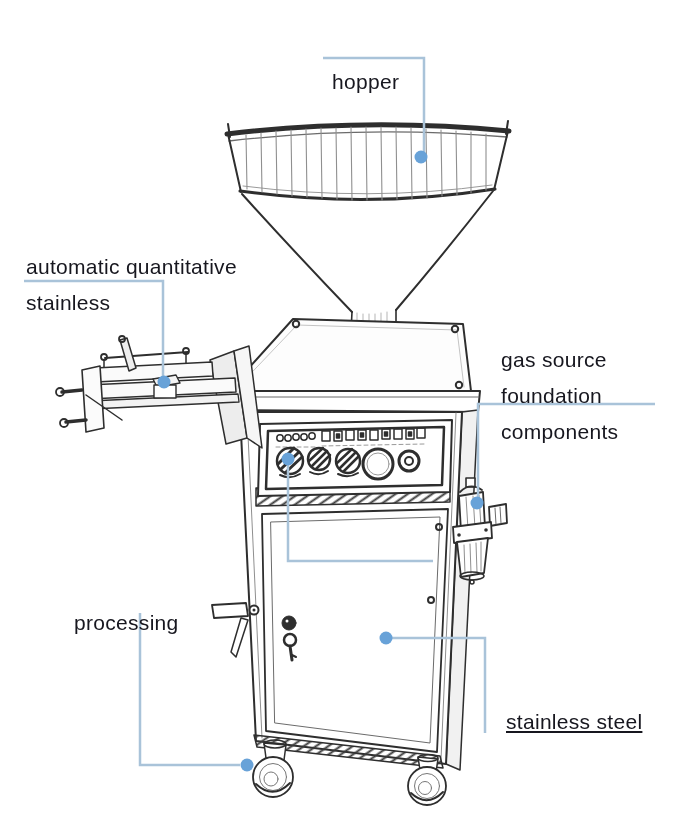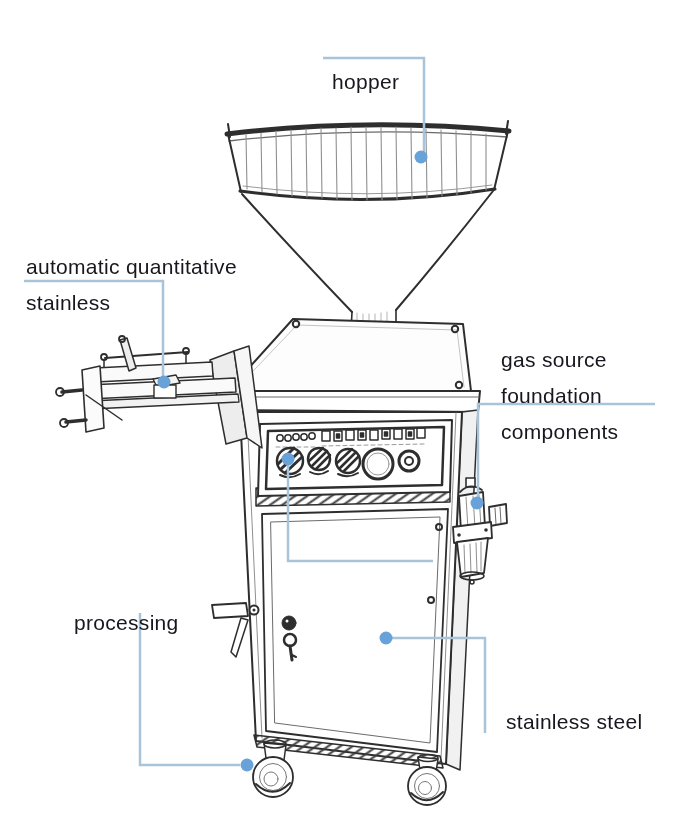--- a/index.html
+++ b/index.html
@@ -5,21 +5,21 @@
   html,body{margin:0;padding:0;background:#ffffff;}
   .stage{
     position:relative;width:685px;height:820px;background:#ffffff;overflow:hidden;
     font-family:"Liberation Sans", sans-serif;
   }
   .sketch-svg{position:absolute;left:0;top:0;}
   .callout{
     position:absolute;color:#17171f;font-size:21px;letter-spacing:.3px;
     white-space:nowrap;line-height:36px;margin-top:48px;
   }
-  .callout.tight{line-height:35px;}
+  .callout.tight{line-height:35px;text-decoration:underline;}
 </style>
 </head>
 <body>
 <div class="stage">
 
 <svg class="sketch-svg" width="685" height="820" viewBox="0 0 685 820">
   <defs>
     <pattern id="hatch" width="7" height="16" patternUnits="userSpaceOnUse" patternTransform="rotate(55)">
       <line x1="1.5" y1="0" x2="1.5" y2="16" stroke="#3a3a3a" stroke-width="2"></line>
     </pattern>

